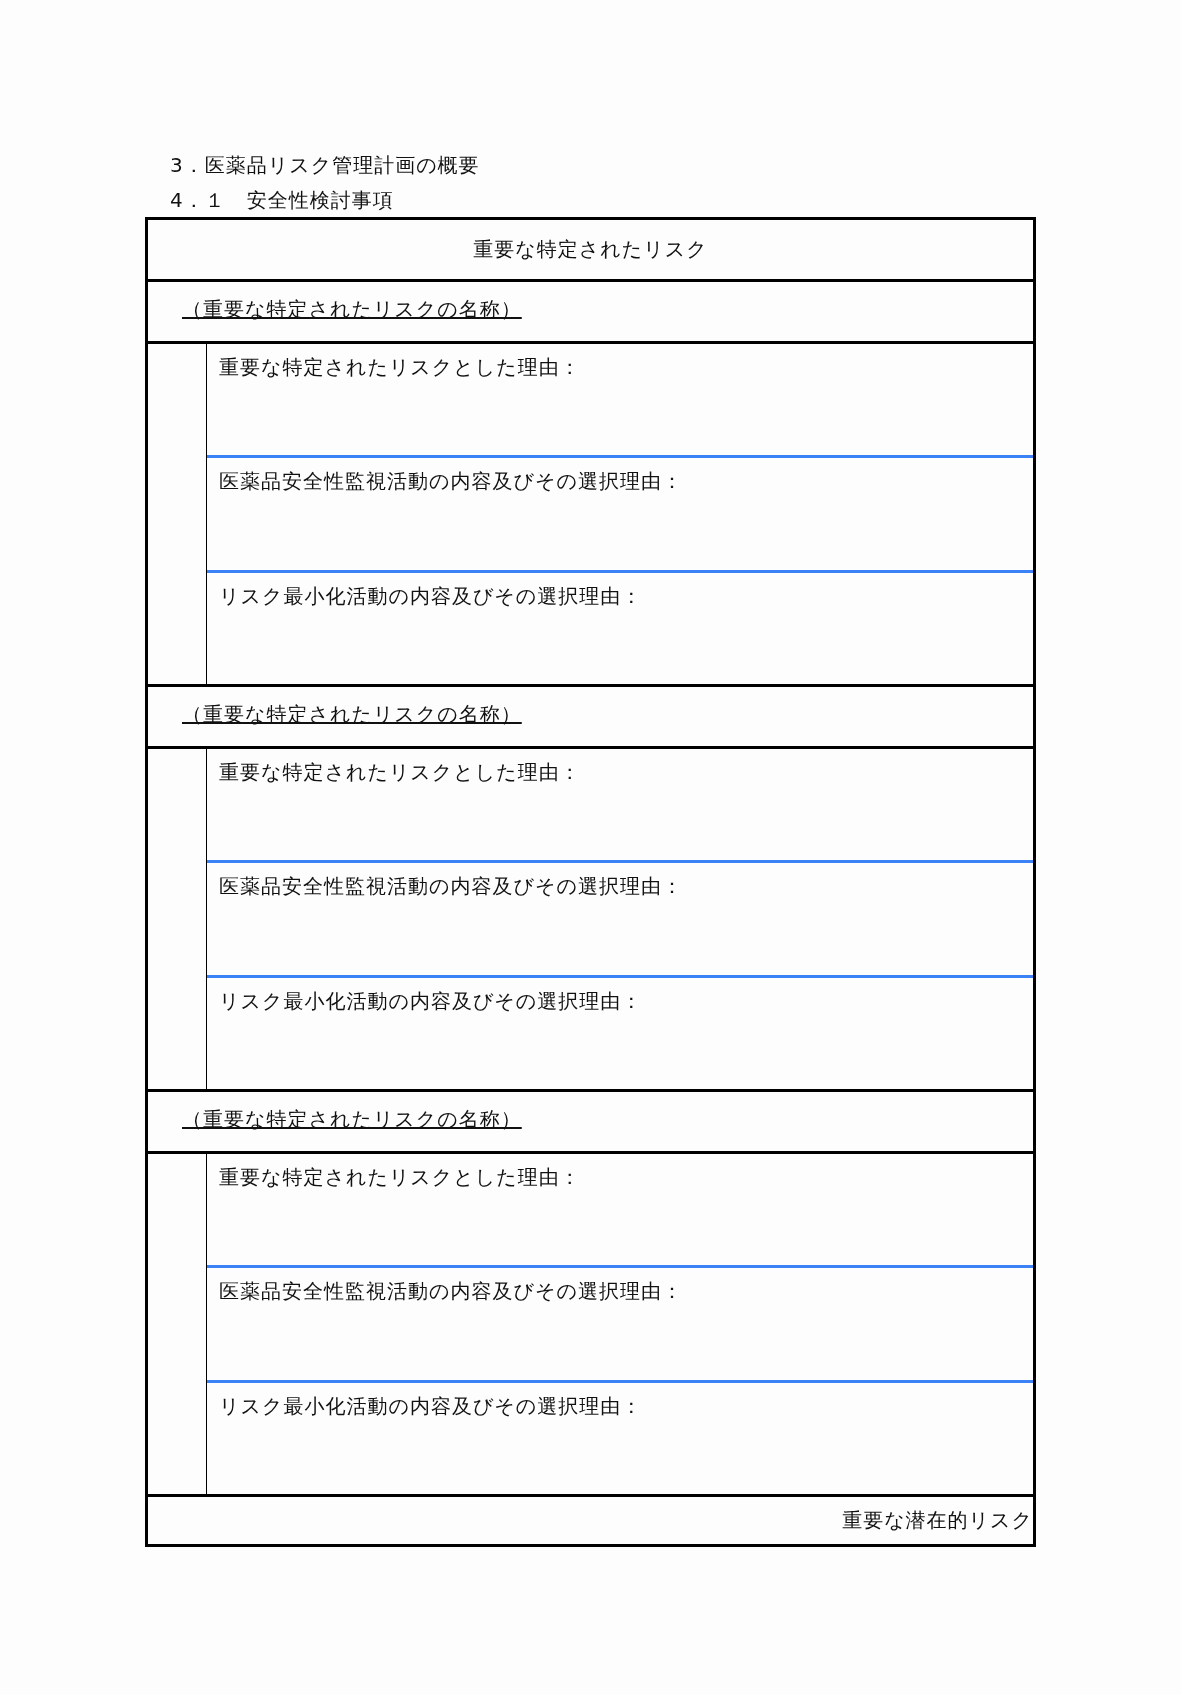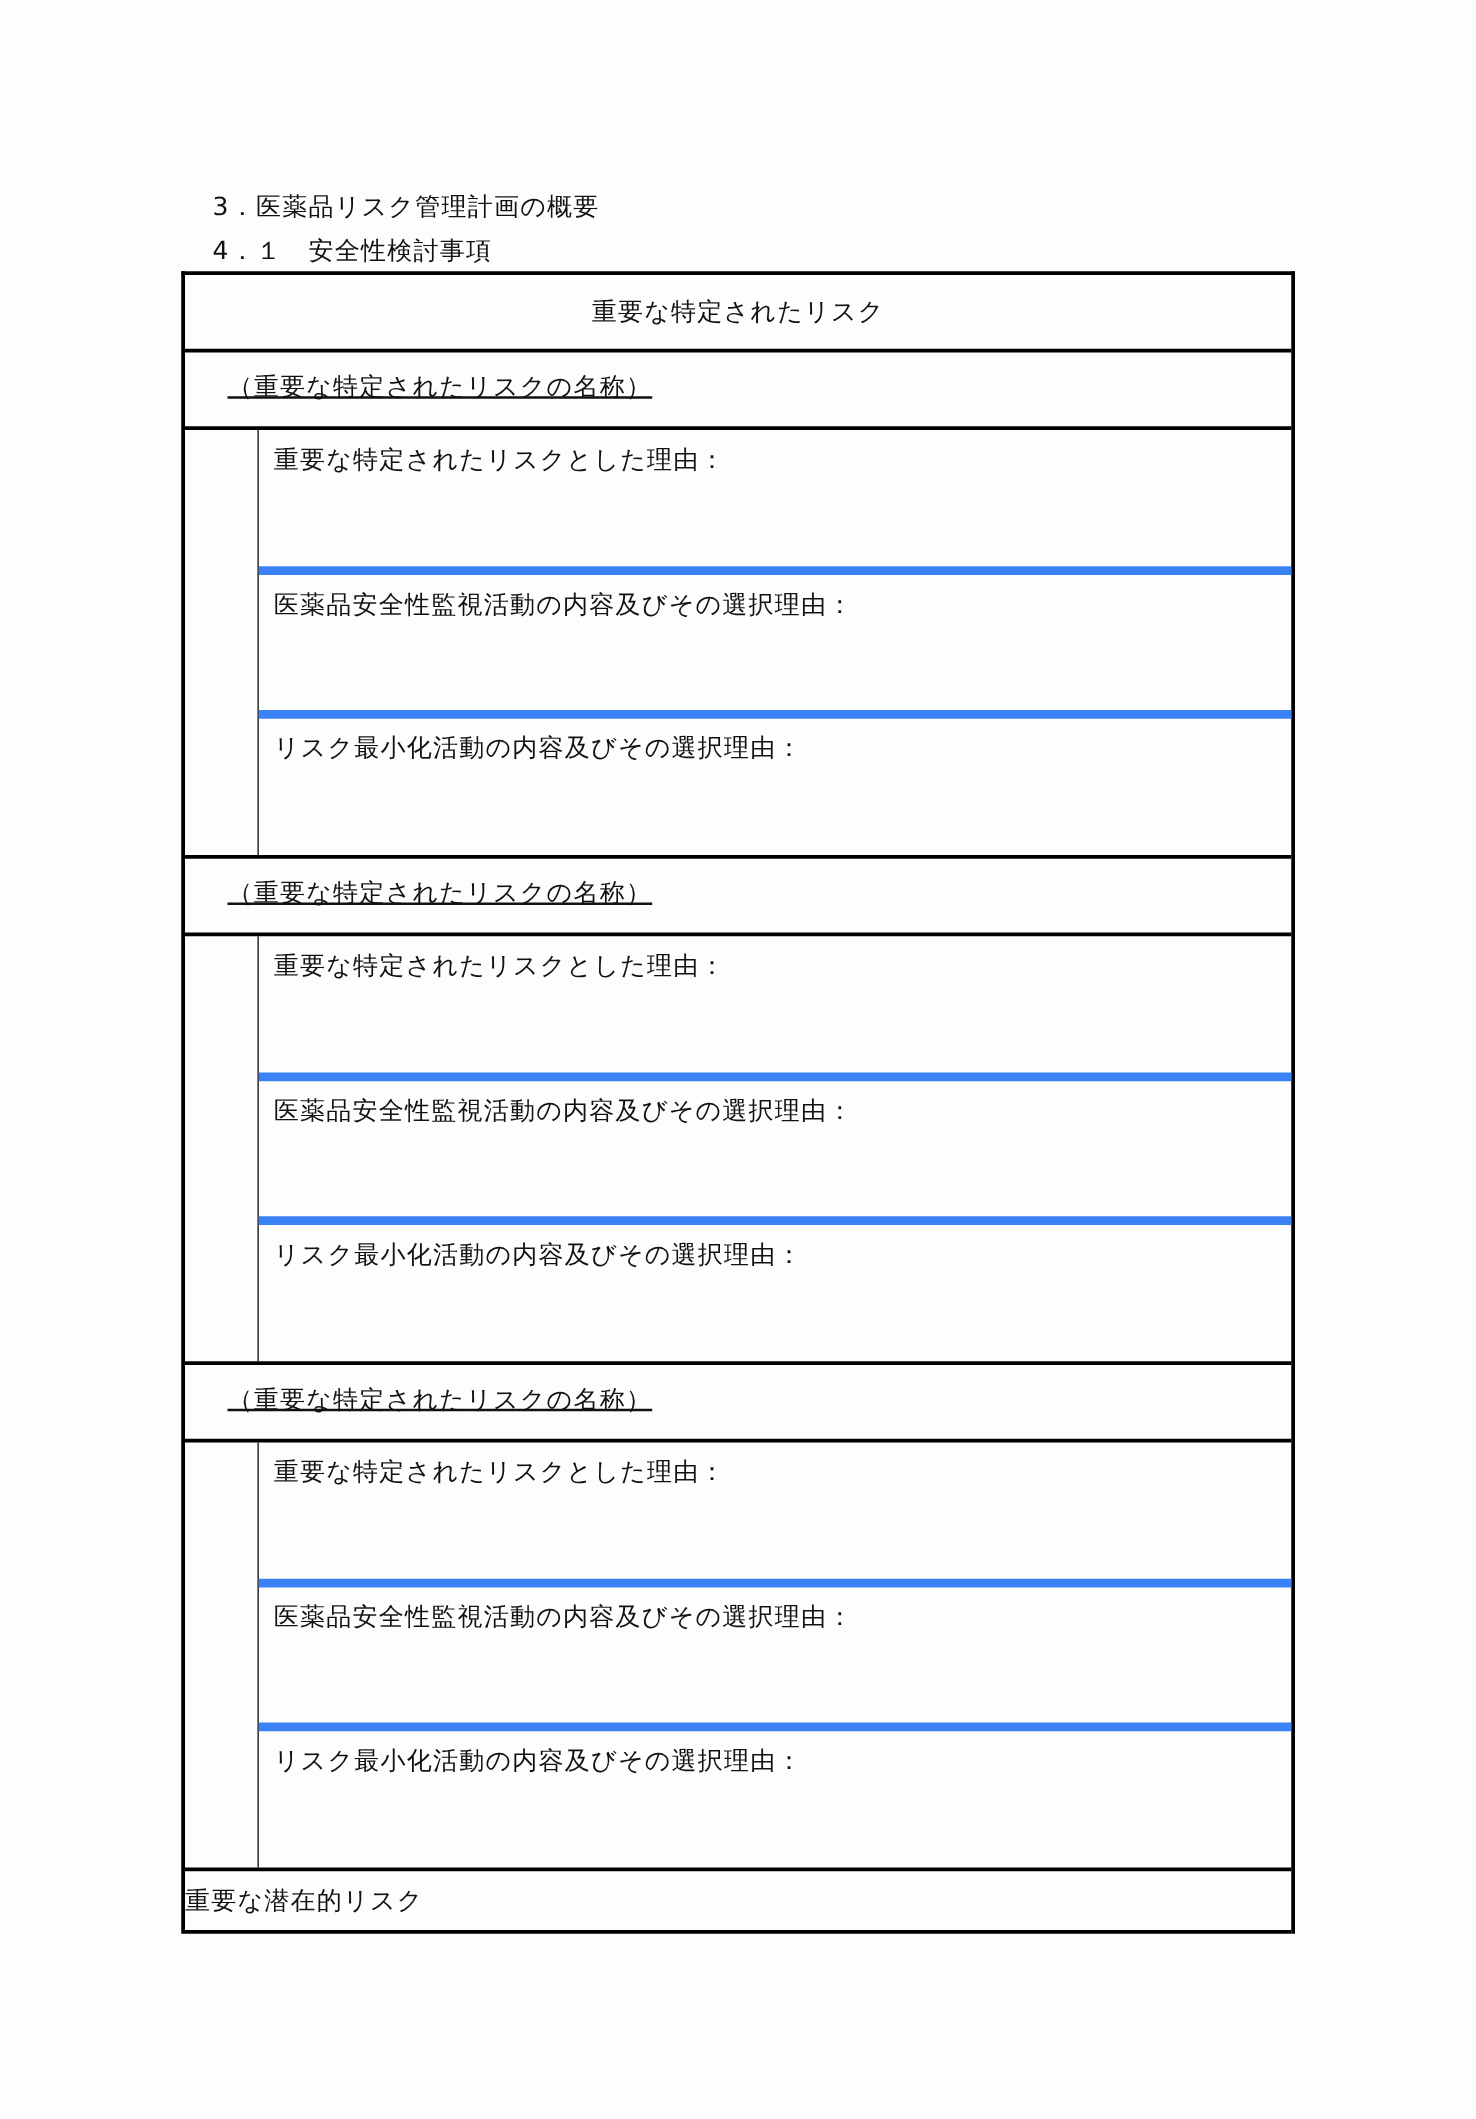--- a/index.html
+++ b/index.html
@@ -56,39 +56,39 @@
       text-decoration: underline;
     }
     .row.group {
       height: 343px;
       display: flex;
     }
     .row.footer {
       height: 50px;
       display: flex;
       align-items: center;
-      justify-content: flex-start;
+      justify-content: flex-end;
     }
     .group-indent {
       width: 59px;
       flex: 0 0 59px;
       border-right: 1px solid #000;
       box-sizing: border-box;
     }
     .group-cells {
       flex: 1;
       display: flex;
       flex-direction: column;
     }
     .sub-cell {
       flex: 1;
       box-sizing: border-box;
       padding-left: 12px;
       padding-top: 10px;
-      border-bottom: 7px solid #3b82f6;
+      border-bottom: 3px solid #3b82f6;
     }
     .sub-cell:last-child {
       border-bottom: none;
     }
   </style>
 </head>
 <body>
 
 <div class="heading h1">3．医薬品リスク管理計画の概要</div>
 <div class="heading h2">4．１　安全性検討事項</div>

